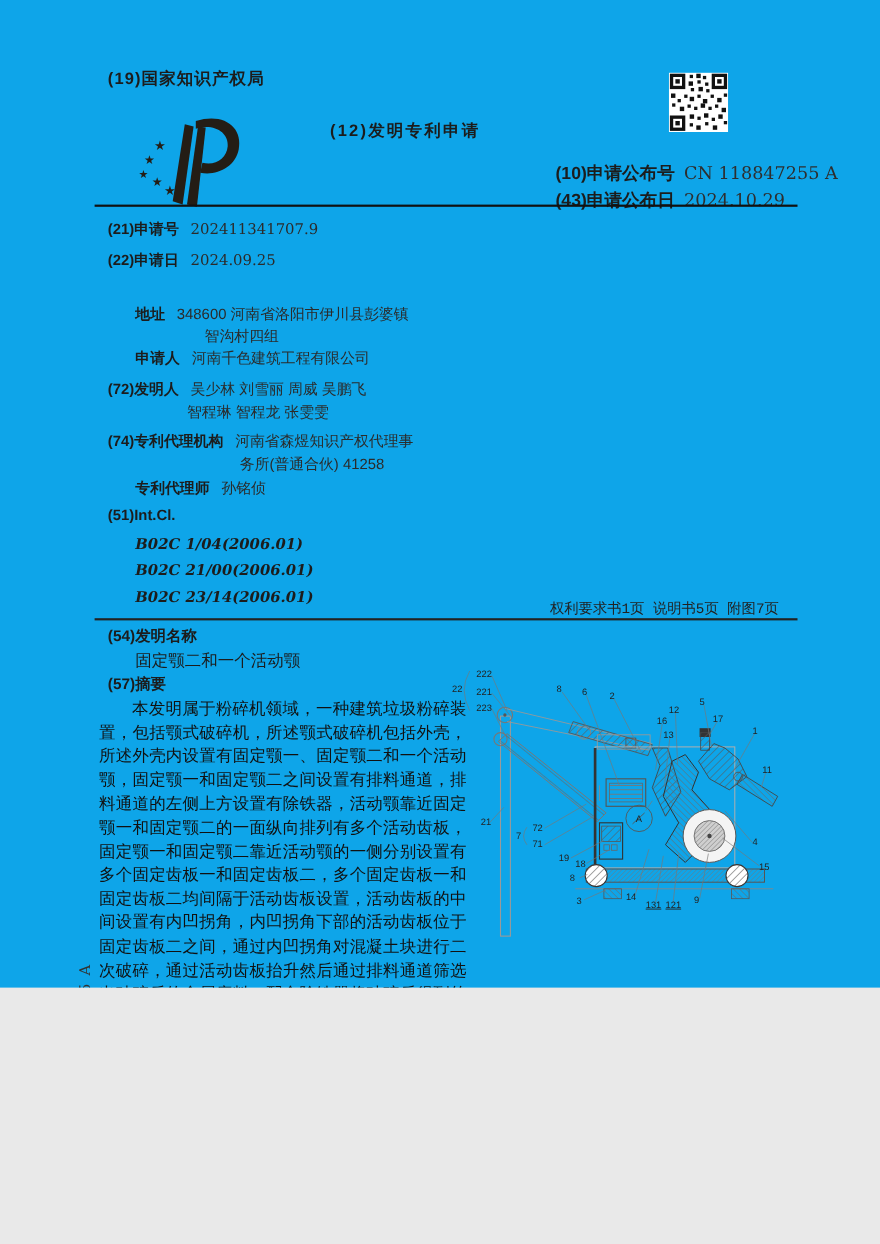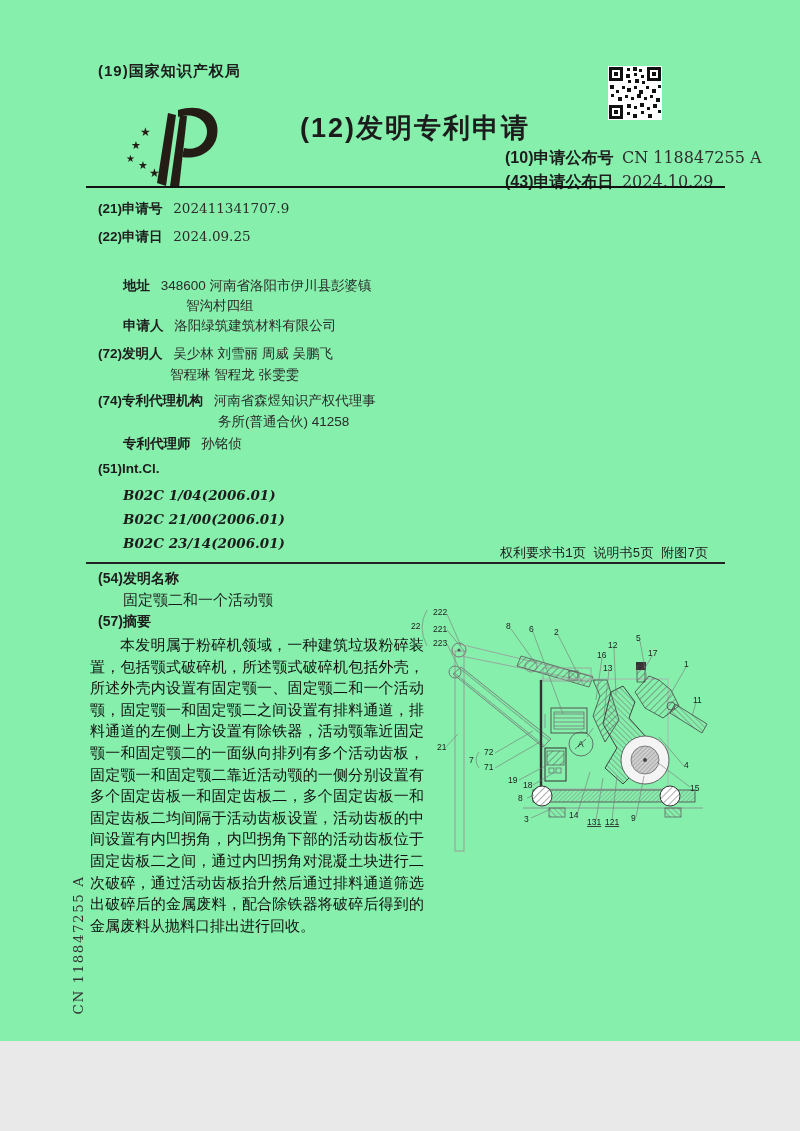--- a/index.html
+++ b/index.html
@@ -1,24 +1,24 @@
 <!DOCTYPE html>
 <html><head>
 <meta charset="utf-8">
 <style>
   * { margin:0; padding:0; box-sizing:border-box; }
   html,body { background:#e9e9e9; }
   .page {
-    position:relative; width:800px; height:1041px; margin:0 auto;
-    background:#86efac; overflow:hidden;
+    position:relative; width:800px; height:898px; margin:0 auto;
+    background:#0ea5e9; overflow:hidden;
     font-family:"Liberation Sans","DejaVu Sans",sans-serif;
     color:#1c1c1c;
   }
   .office { position:absolute; left:98px; top:62px; font-size:15px; font-weight:bold; letter-spacing:1px; }
-  .doc-type { position:absolute; left:300px; top:110px; font-size:27px; font-weight:bold; letter-spacing:2px; }
+  .doc-type { position:absolute; left:300px; top:110px; font-size:15px; font-weight:bold; letter-spacing:2px; }
   .pub-row { position:absolute; left:505px; font-size:16px; white-space:nowrap; }
   .pub-row .lbl { font-weight:bold; }
   .pub-row .val { font-family:"DejaVu Serif","Liberation Serif",serif; color:#2e2e2e; margin-left:4px; }
   .rule1 { position:absolute; left:86px; top:186px; width:639px; height:2px; background:#111; }
   .rule2 { position:absolute; left:86px; top:562px; width:639px; height:1.5px; background:#222; }
 
   .row { position:absolute; left:98px; font-size:13.5px; white-space:nowrap; }
   .row .lbl { font-weight:bold; }
   .row .val { color:#2b2b2b; margin-left:7px; }
   .num { font-family:"DejaVu Serif","Liberation Serif",serif; }
@@ -139,21 +139,21 @@
   </div>
   <div class="row" style="top:277px; left:123px">
     <span class="lbl">地址</span>
     <span class="val">348600 河南省洛阳市伊川县彭婆镇</span>
   </div>
   <div class="row" style="top:297px; left:186px">
     <span class="val" style="margin-left:0">智沟村四组</span>
   </div>
   <div class="row" style="top:317px; left:123px">
     <span class="lbl">申请人</span>
-    <span class="val">洛阳绿筑建筑材料有限公司</span>
+    <span class="val">河南千色建筑工程有限公司</span>
   </div>
   <div class="row" style="top:345px">
     <span class="lbl">(72)发明人</span>
     <span class="val">吴少林  刘雪丽  周威  吴鹏飞</span>
   </div>
   <div class="row" style="top:366px; left:170px">
     <span class="val" style="margin-left:0">智程琳  智程龙  张雯雯</span>
   </div>
   <div class="row" style="top:392px">
     <span class="lbl">(74)专利代理机构</span>

